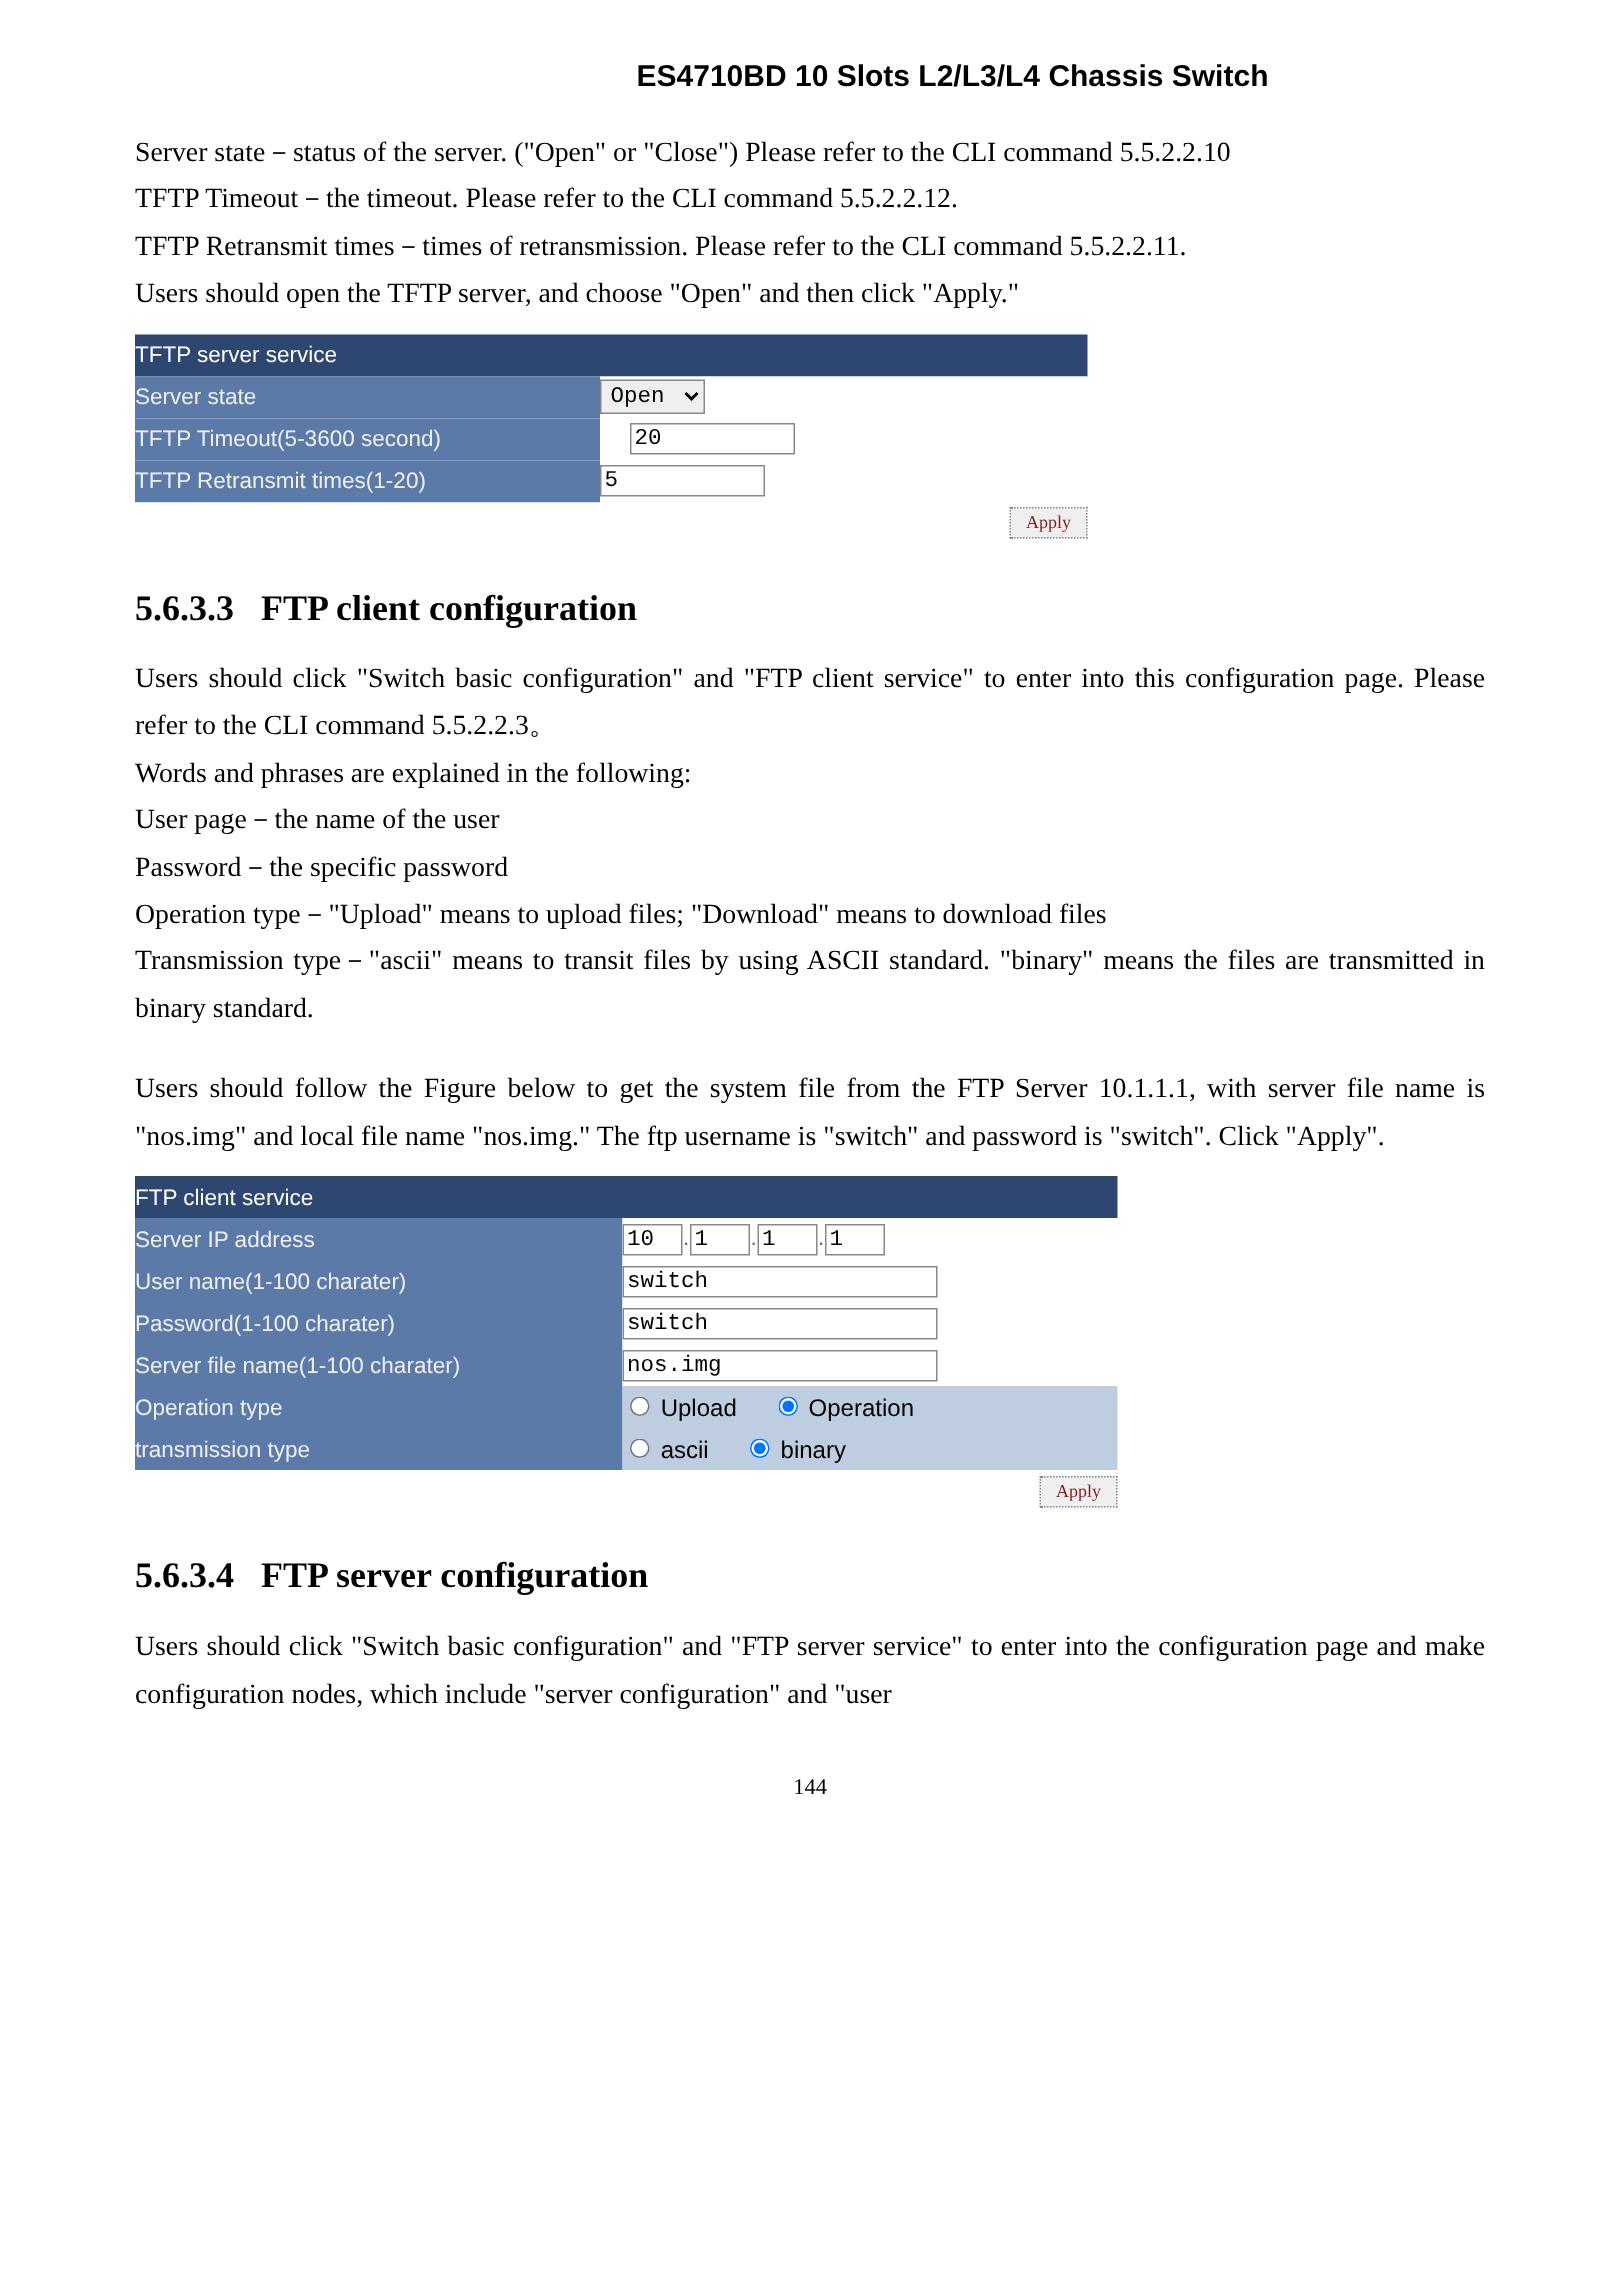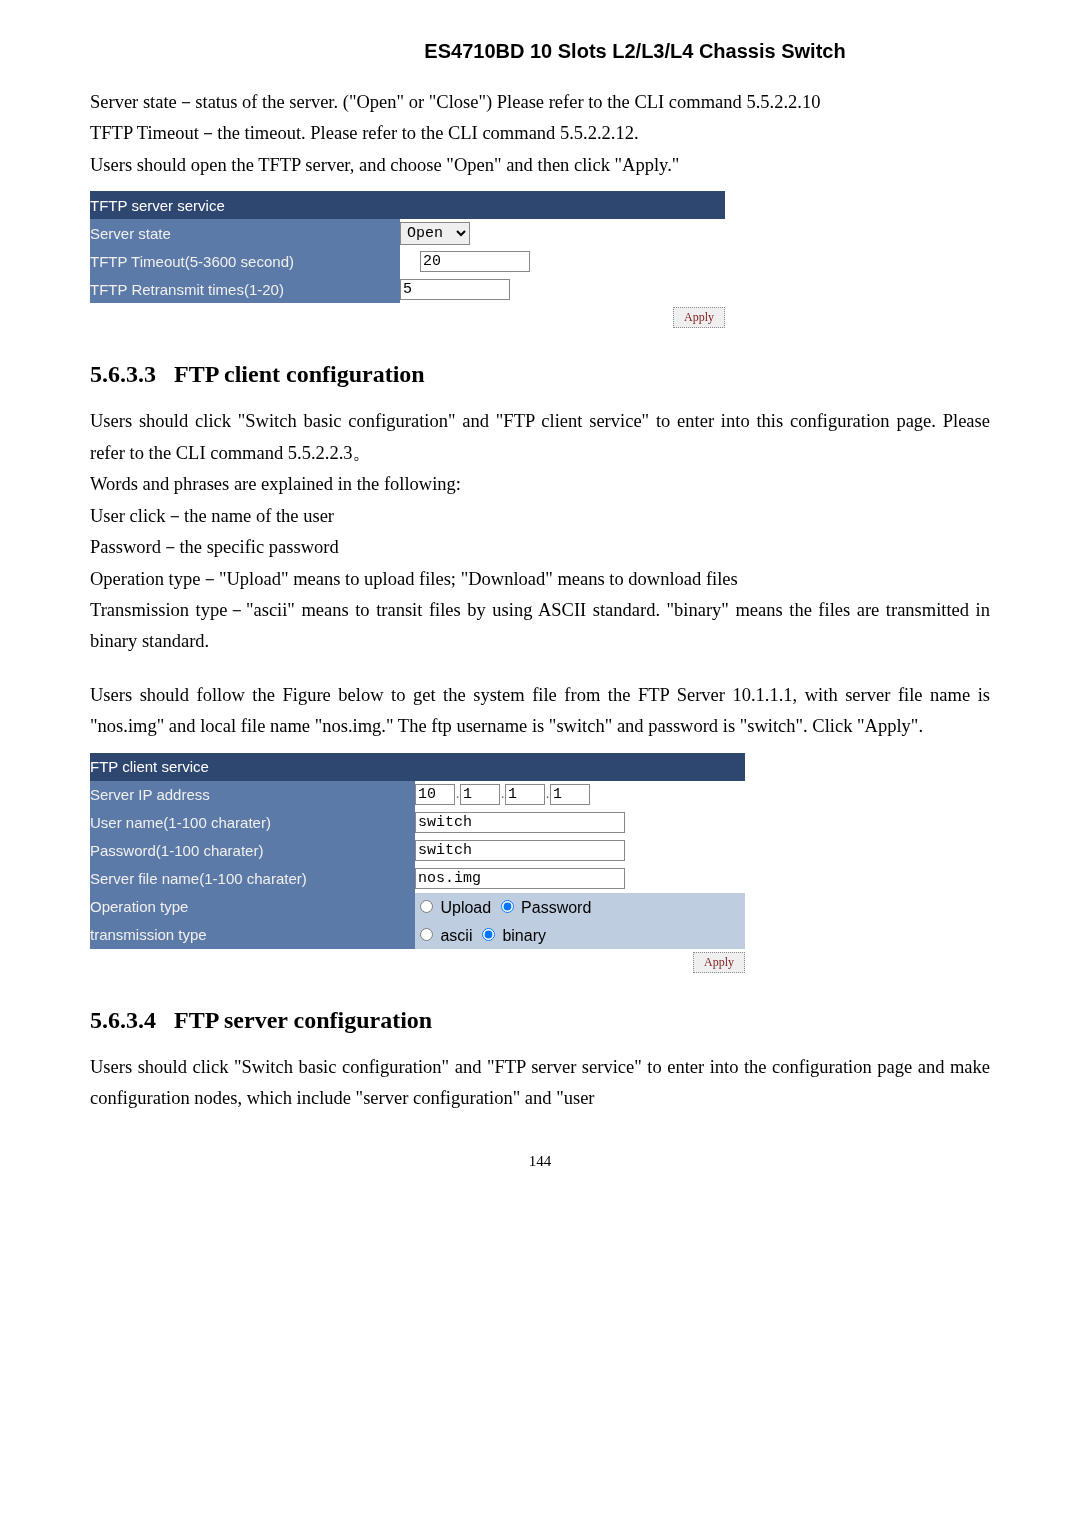--- a/index.html
+++ b/index.html
@@ -89,20 +89,21 @@
     margin-right: 18px;
     margin-top: 44px;
   }
   .radio-cell {
     background: #bfcde0;
     color: #000;
     padding-left: 6px;
     font-size: 16px;
   }
   .radio-cell label {
+    margin-right: 18px;
   }
   .pagefoot {
     text-align: center;
     font-size: 15px;
     margin-top: 38px;
   }
   .sep {
     display: inline-block;
     width: 5px;
     text-align: center;
@@ -111,20 +112,21 @@
 </style>
 </head>
 <body>
 
 <div class="page">
 
   <div class="header-title">ES4710BD 10 Slots L2/L3/L4 Chassis Switch</div>
 
   <p class="body-text">Server state－status of the server. ("Open" or "Close") Please refer to the CLI command 5.5.2.2.10</p>
   <p class="body-text">TFTP Timeout－the timeout. Please refer to the CLI command 5.5.2.2.12.</p>
+  <p class="body-text">TFTP Retransmit times－times of retransmission. Please refer to the CLI command 5.5.2.2.11.</p>
   <p class="body-text">Users should open the TFTP server, and choose "Open" and then click "Apply."</p>
 
   <div class="widget-wrap">
     <table class="widget">
       <tbody>
           <tr class="hdr-row">
             <td colspan="2">TFTP server service</td>
           </tr>
       <tr>
         <td class="label-cell">Server state</td>
@@ -154,21 +156,21 @@
     </tbody>
       </table>
   </div>
 
   <h2 class="section">
     <span class="secnum">5.6.3.3</span><span>FTP client configuration</span>
   </h2>
 
   <p class="body-text">Users should click "Switch basic configuration" and "FTP client service" to enter into this configuration page. Please refer to the CLI command 5.5.2.2.3。</p>
   <p class="body-text">Words and phrases are explained in the following:</p>
-  <p class="body-text">User click－the name of the user</p>
+  <p class="body-text">User page－the name of the user</p>
   <p class="body-text">Password－the specific password</p>
   <p class="body-text">Operation type－"Upload" means to upload files; "Download" means to download files</p>
   <p class="body-text">Transmission type－"ascii" means to transit files by using ASCII standard. "binary" means the files are transmitted in binary standard.</p>
   <p class="body-text" style="margin-top:22px;">Users should follow the Figure below to get the system file from the FTP Server 10.1.1.1, with server file name is "nos.img" and local file name "nos.img." The ftp username is "switch" and password is "switch". Click "Apply".</p>
 
   <div class="widget-wrap">
     <table class="widget" style="width:655px;">
       <tbody>
           <tr class="hdr-row">
             <td colspan="2">FTP client service</td>
@@ -188,21 +190,21 @@
         <td class="val-cell"><input type="text" style="width: 210px;" value="switch"></td>
       </tr>
       <tr>
         <td class="label-cell">Server file name(1-100 charater)</td>
         <td class="val-cell"><input type="text" style="width: 210px;" value="nos.img"></td>
       </tr>
       <tr>
         <td class="label-cell">Operation type</td>
         <td class="radio-cell">
           <label><input type="radio" name="op" style=""> <span>Upload</span></label>
-          <label><input type="radio" name="op" checked="" style=""> <span>Password</span></label>
+          <label><input type="radio" name="op" checked="" style=""> <span>Operation</span></label>
         </td>
       </tr>
       <tr>
         <td class="label-cell">transmission type</td>
         <td class="radio-cell">
           <label><input type="radio" name="tx" style=""> <span>ascii</span></label>
           <label><input type="radio" name="tx" checked="" style=""> <span>binary</span></label>
         </td>
       </tr>
       <tr>

